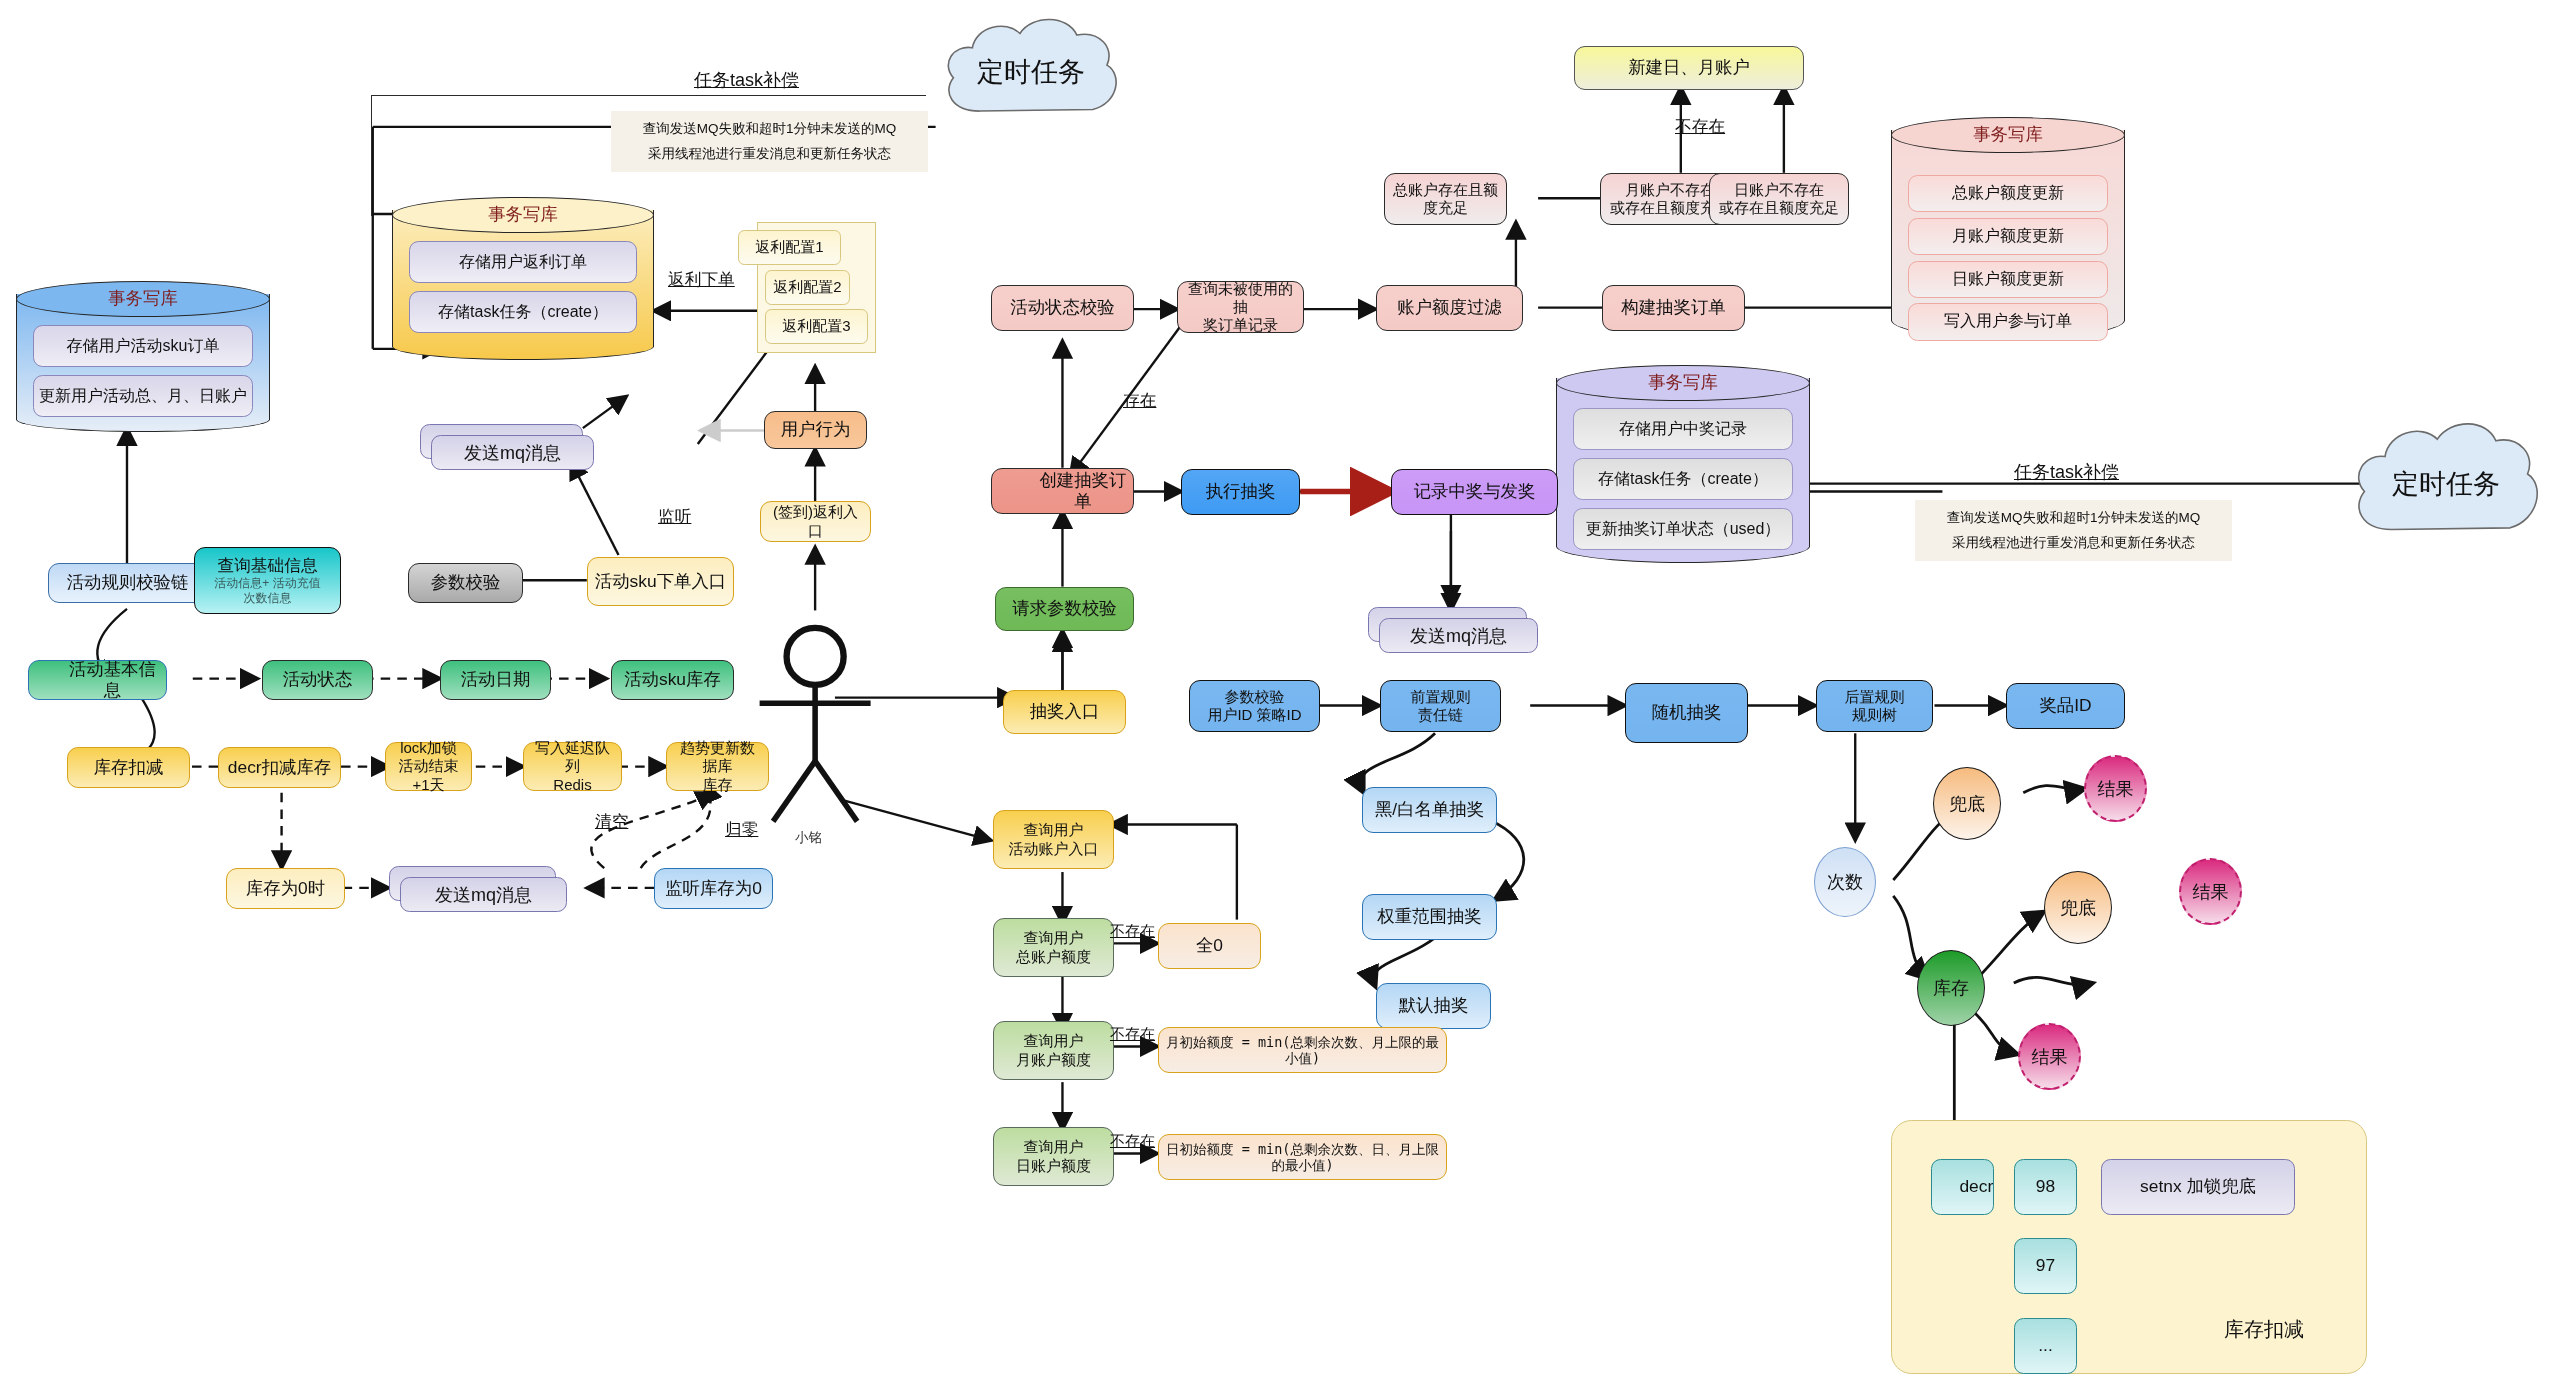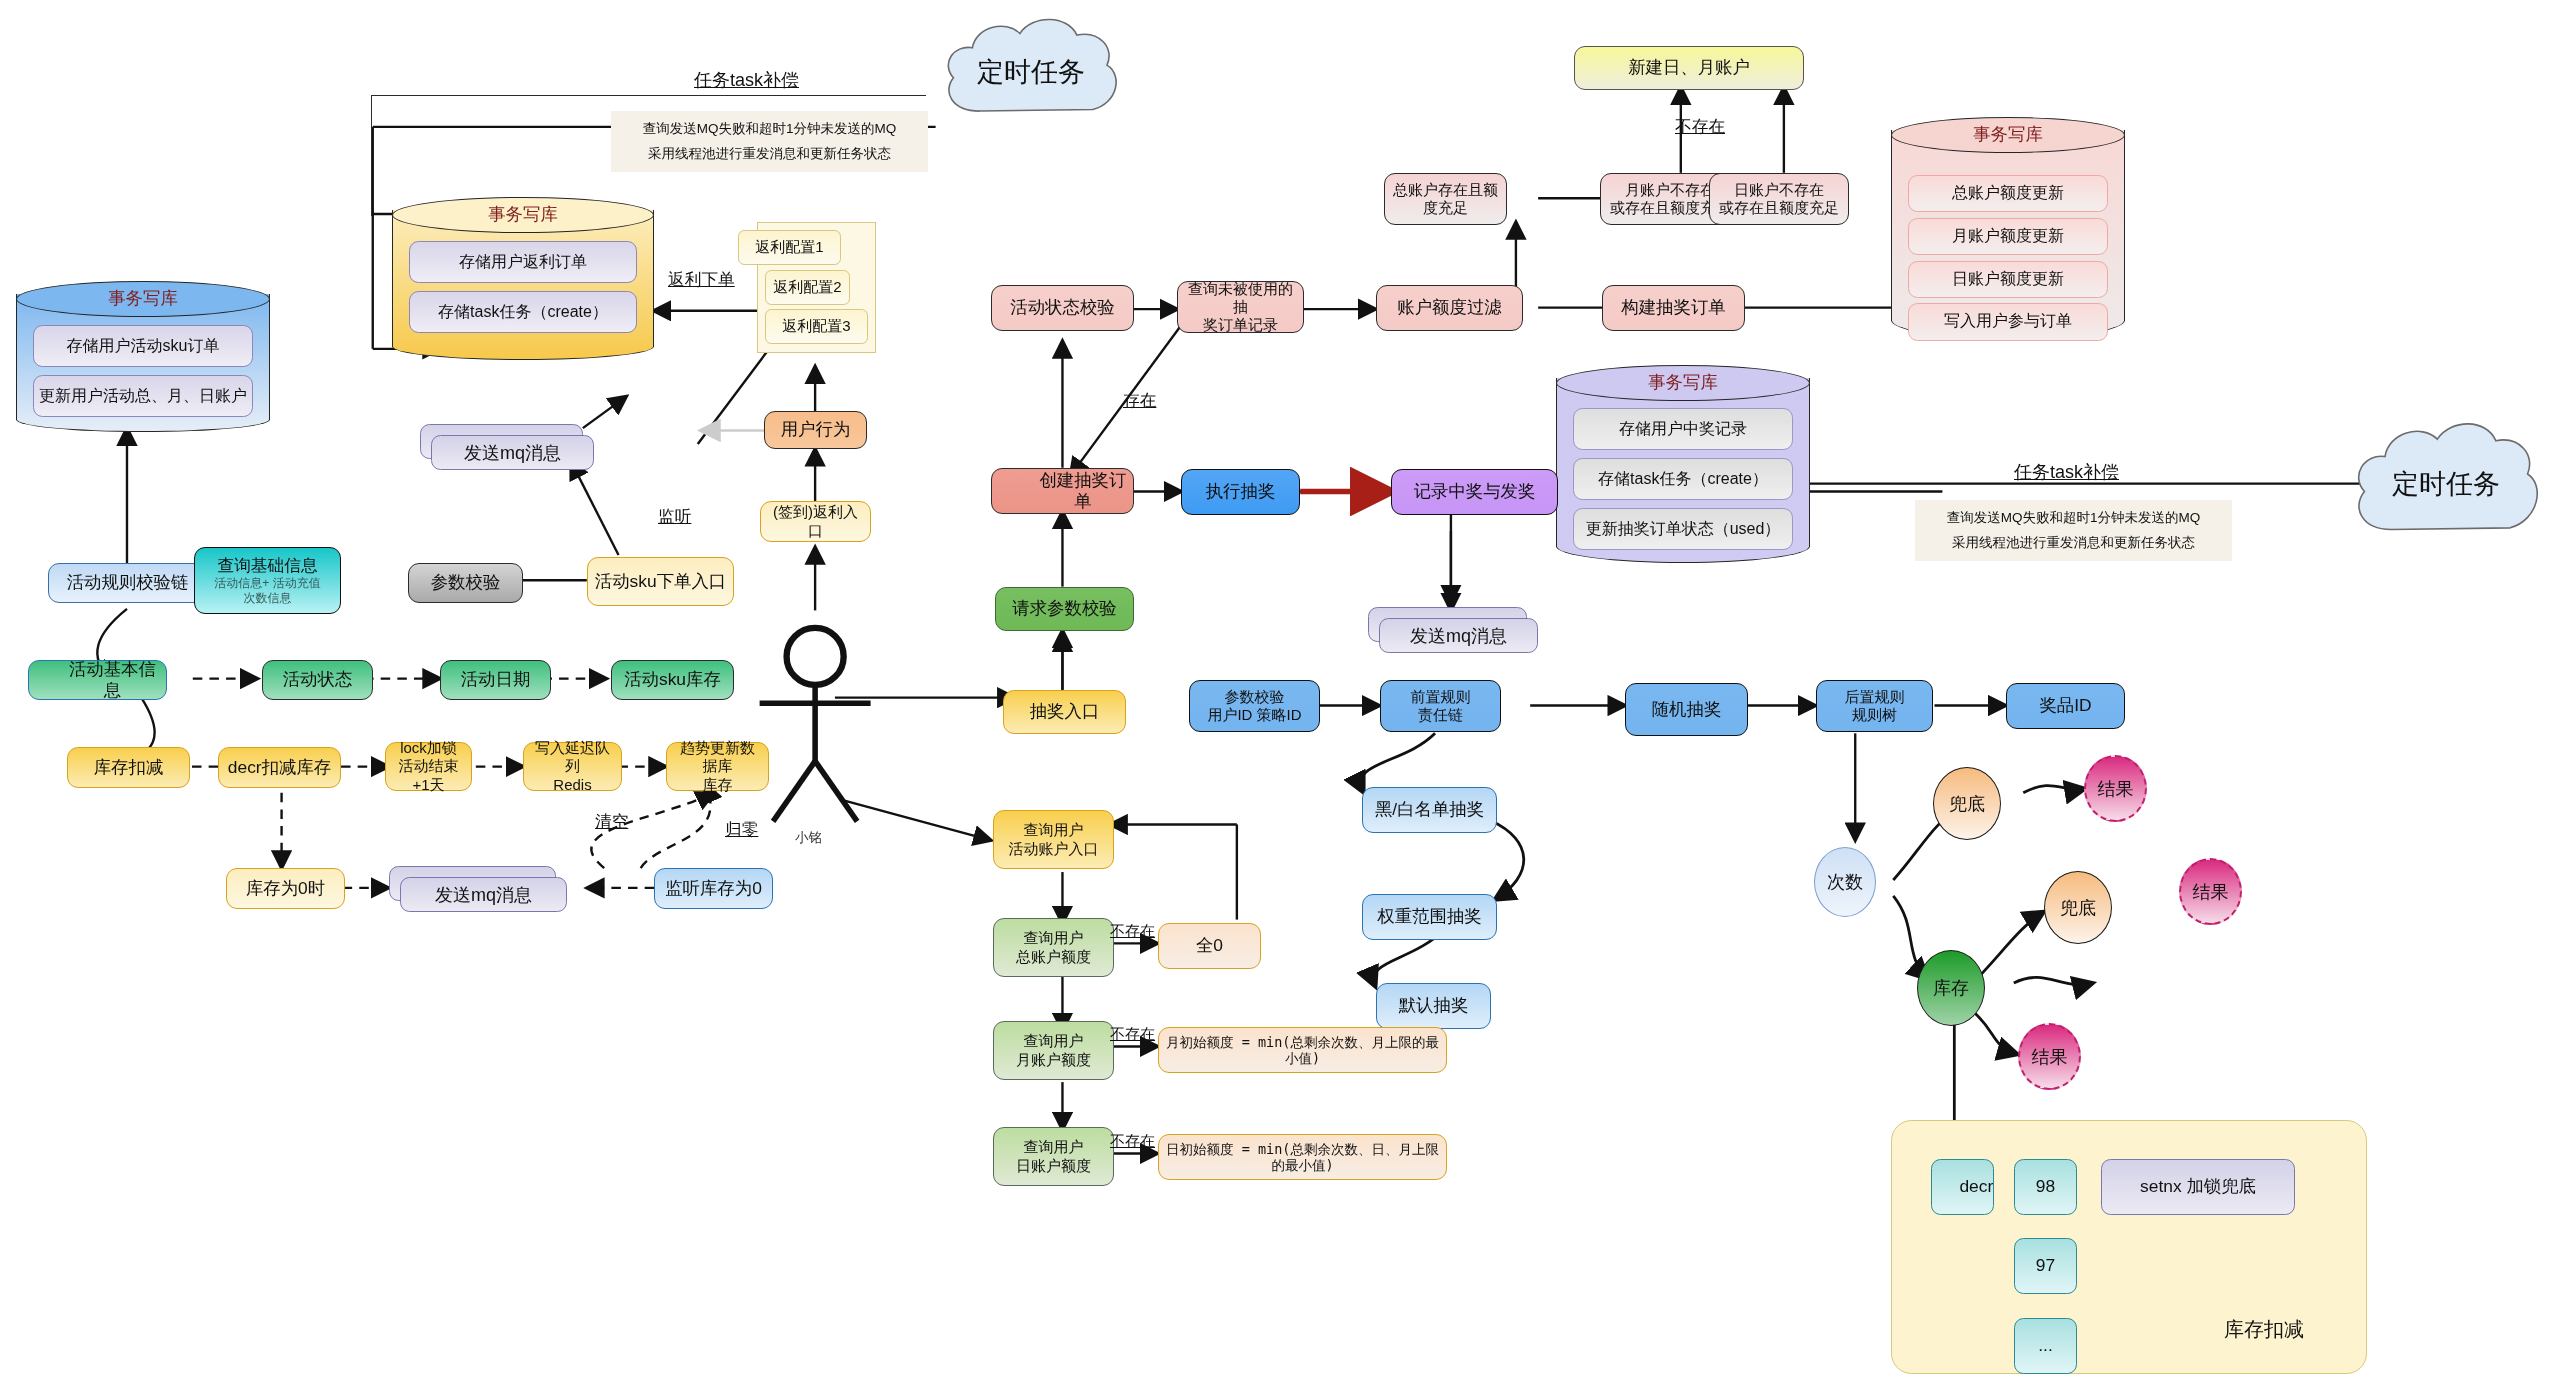--- a/index.html
+++ b/index.html
@@ -509,21 +509,21 @@
 
   <div class="stack" style="left:1368px; top:607px; width:170px; height:46px;">
     <div class="back"></div>
     <div class="front">发送mq消息</div>
   </div>
 
   <div class="node p-bluesoft xs" style="left:1189px; top:680px; width:131px; height:52px;">参数校验
 用户ID 策略ID</div>
   <div class="node p-bluesoft xs" style="left:1380px; top:680px; width:121px; height:52px;">前置规则
 责任链</div>
-  <div class="node p-bluesoft sm" style="left:1625px; top:683px; width:123px; height:53px;text-align:right;">随机抽奖</div>
+  <div class="node p-bluesoft sm" style="left:1625px; top:683px; width:123px; height:60px;text-align:right;">随机抽奖</div>
   <div class="node p-bluesoft xs" style="left:1816px; top:680px; width:117px; height:52px;">后置规则
 规则树</div>
   <div class="node p-bluesoft sm" style="left:2006px; top:683px; width:119px; height:46px;">奖品ID</div>
 
   <div class="node p-bluegrad sm" style="left:1362px; top:787px; width:135px; height:46px;">黑/白名单抽奖</div>
   <div class="node p-bluegrad sm" style="left:1362px; top:894px; width:135px; height:46px;">权重范围抽奖</div>
   <div class="node p-bluegrad sm" style="left:1376px; top:983px; width:115px; height:46px;">默认抽奖</div>
 
   <div class="node p-gold xs" style="left:993px; top:810px; width:121px; height:59px;">查询用户
 活动账户入口</div>

